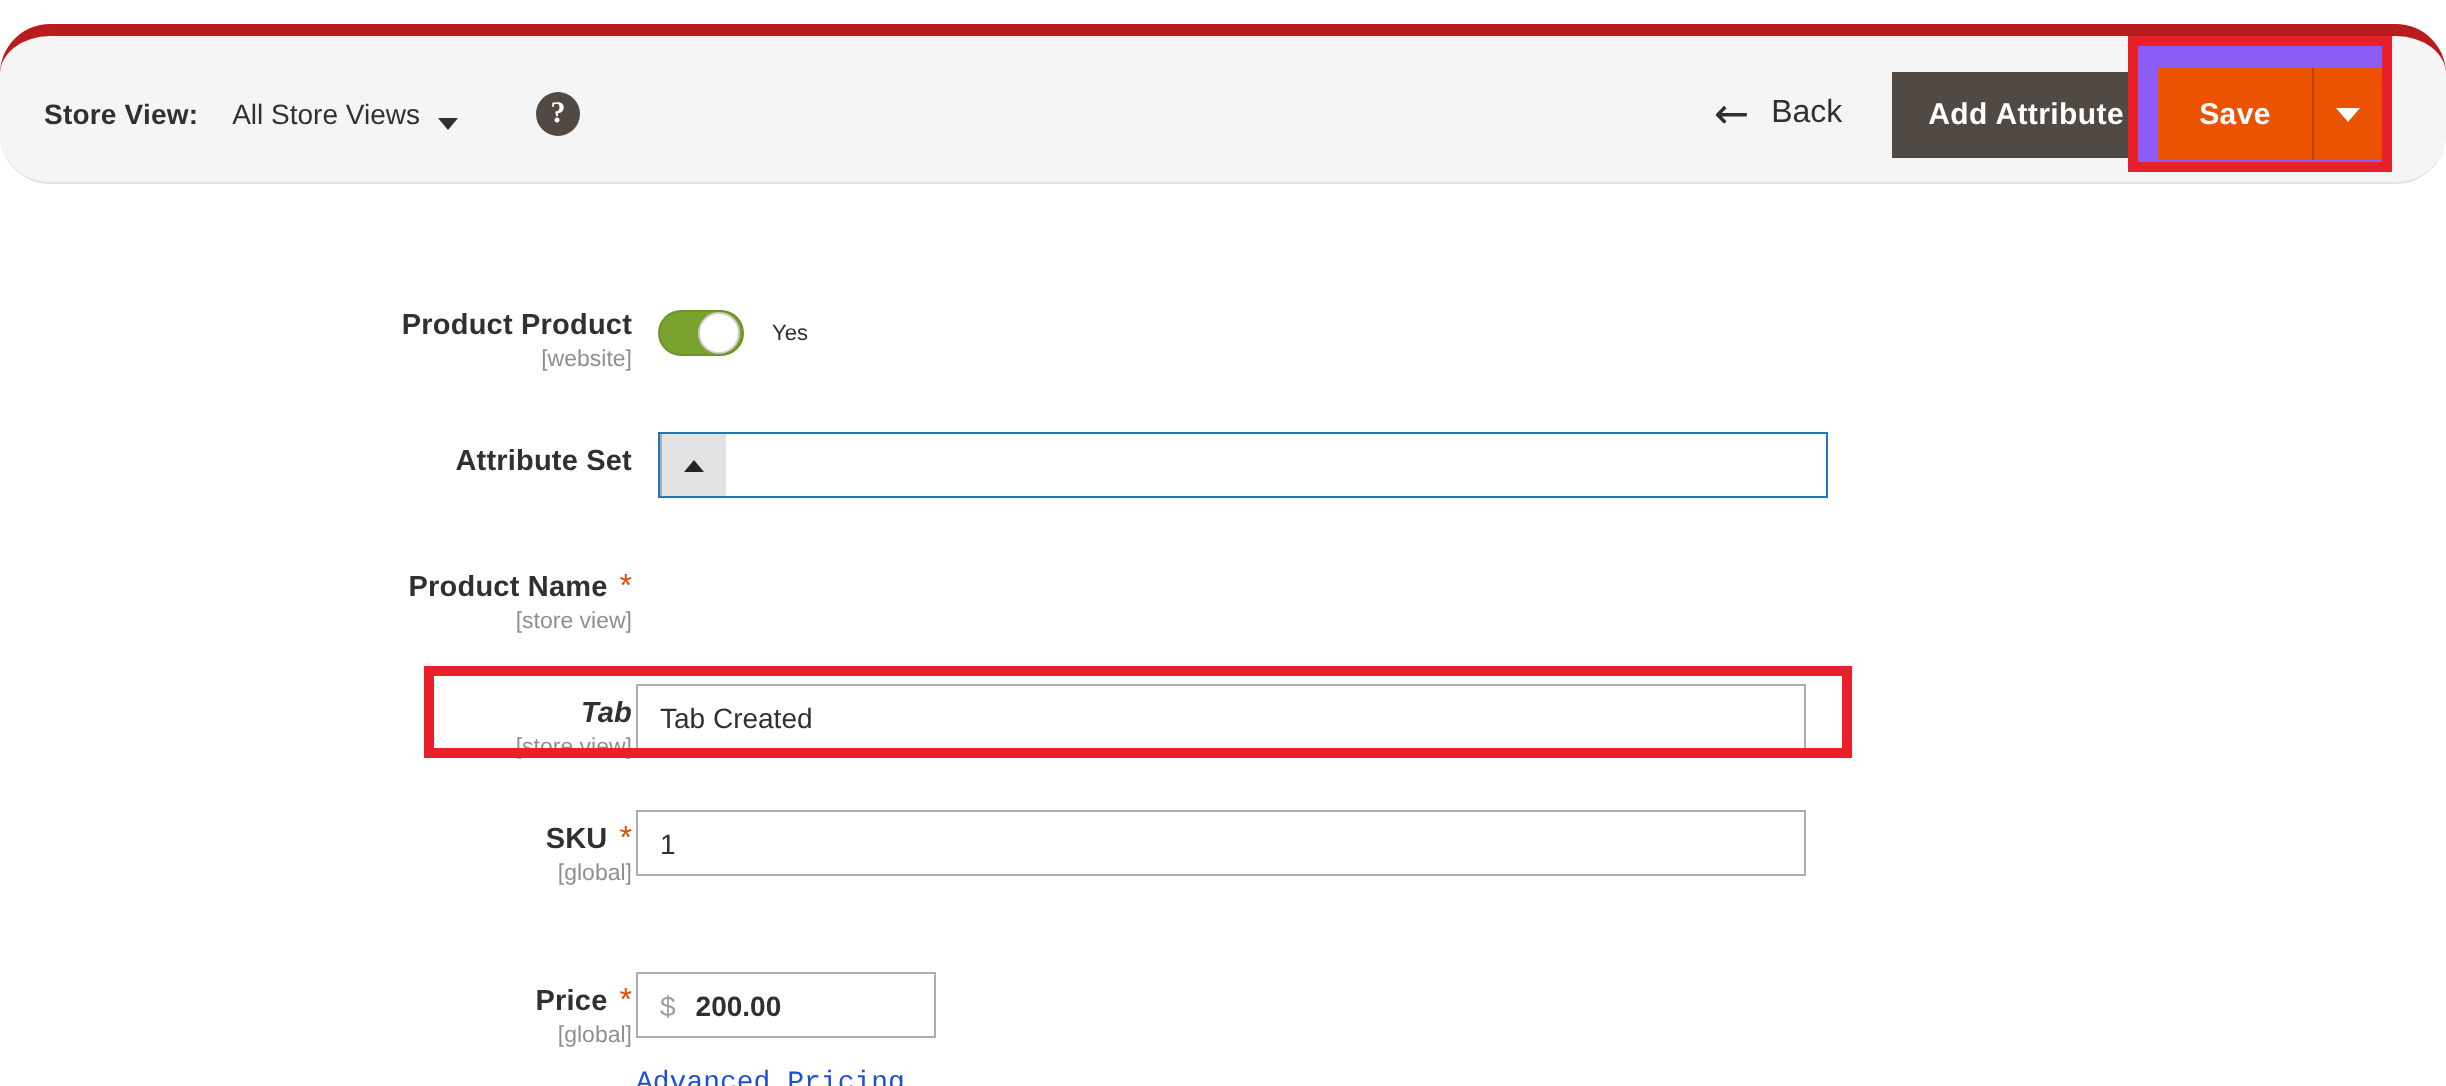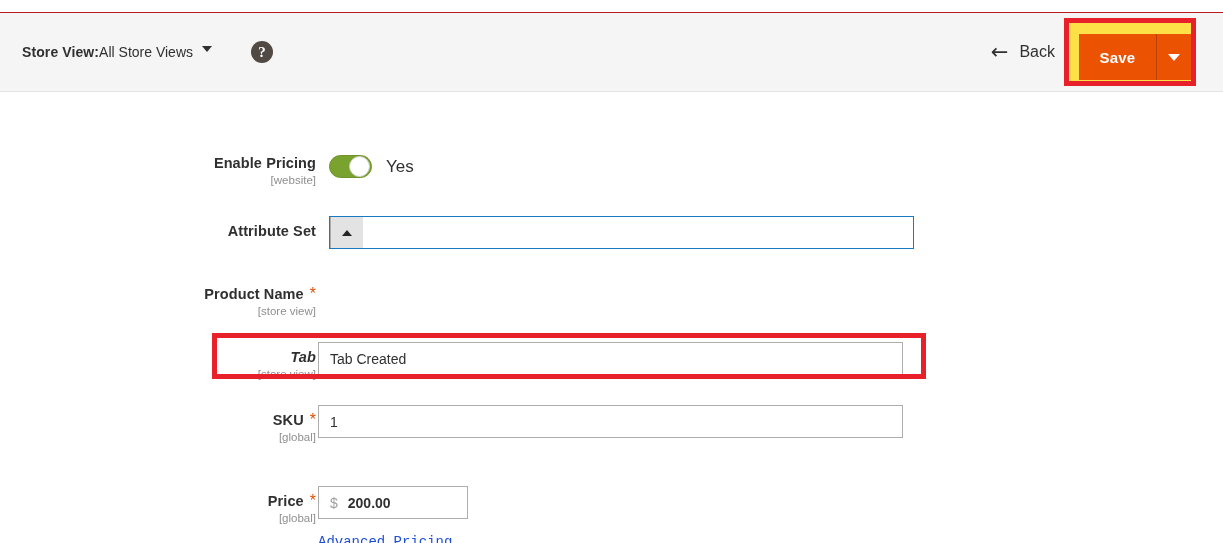--- a/index.html
+++ b/index.html
@@ -20,43 +20,45 @@
   }
 
   
   .page-header {
     position: absolute;
     left: 0;
     top: 12px;
     width: 1223px;
     height: 80px;
     background: #f5f5f5;
-    border-top: 1px solid #b91c1c;
+    border-top: 6px solid #b91c1c;
     border-bottom: 1px solid #e3e3e3;
+    border-radius: 25px;
   }
 
   .header-left {
     position: absolute;
     left: 22px;
     top: 0;
     height: 78px;
     display: flex;
     align-items: center;
   }
 
   .store-view-label {
     font-size: 14px;
     font-weight: bold;
     color: #303030;
     letter-spacing: 0.1px;
   }
 
   .store-view-select {
-    display: flex;
-    align-items: flex-start;
+    margin-left: 17px;
+    display: flex;
+    align-items: flex-end;
     cursor: pointer;
   }
 
   .store-view-value {
     font-size: 14px;
     color: #303030;
     font-weight: normal;
   }
 
   .caret-down {
@@ -126,21 +128,21 @@
   }
 
   
   .save-highlight {
     position: absolute;
     left: 1064px;
     top: 18px;
     width: 132px;
     height: 68px;
     border: 5px solid #e8202a;
-    background: #fde047;
+    background: #8b5cf6;
     box-sizing: border-box;
   }
 
   .save-split {
     position: absolute;
     left: 10px;
     top: 11px;
     width: 112px;
     height: 46px;
     display: flex;
@@ -255,21 +257,21 @@
     top: 0px;
     width: 21px;
     height: 21px;
     border-radius: 50%;
     background: #ffffff;
     border: 1px solid #cfcfcf;
   }
 
   .toggle-text {
     margin-left: 14px;
-    font-size: 17px;
+    font-size: 11px;
     color: #303030;
   }
 
   
   .text-input {
     height: 33px;
     border: 1px solid #adadad;
     background: #ffffff;
     font-size: 14px;
     color: #303030;
@@ -380,41 +382,42 @@
         <span>?</span>
       </div>
     </div>
 
     <div class="header-right">
       <div class="back-button">
         <span class="arrow-left">←</span>
         <span class="back-label">Back</span>
       </div>
 
+      <button class="add-attribute-button">Add Attribute</button>
 
       <div style="width:143px;"></div>
     </div>
 
   </div>
 
   <div class="save-highlight">
     <div class="save-split">
       <button class="save-main">Save</button>
       <button class="save-toggle">
         <span class="save-caret"></span>
       </button>
     </div>
   </div>
 
   <div class="form-area">
 
     <div class="field-row" style="left:181px; top:62px;">
       <div class="field-label-col">
         <div class="field-label-line">
-          <span class="field-label">Enable Pricing</span>
+          <span class="field-label">Product Product</span>
         </div>
         <span class="field-scope">[website]</span>
       </div>
       <div class="field-control">
         <div class="toggle-wrap">
           <div class="toggle">
             <div class="toggle-knob"></div>
           </div>
           <span class="toggle-text">Yes</span>
         </div>

